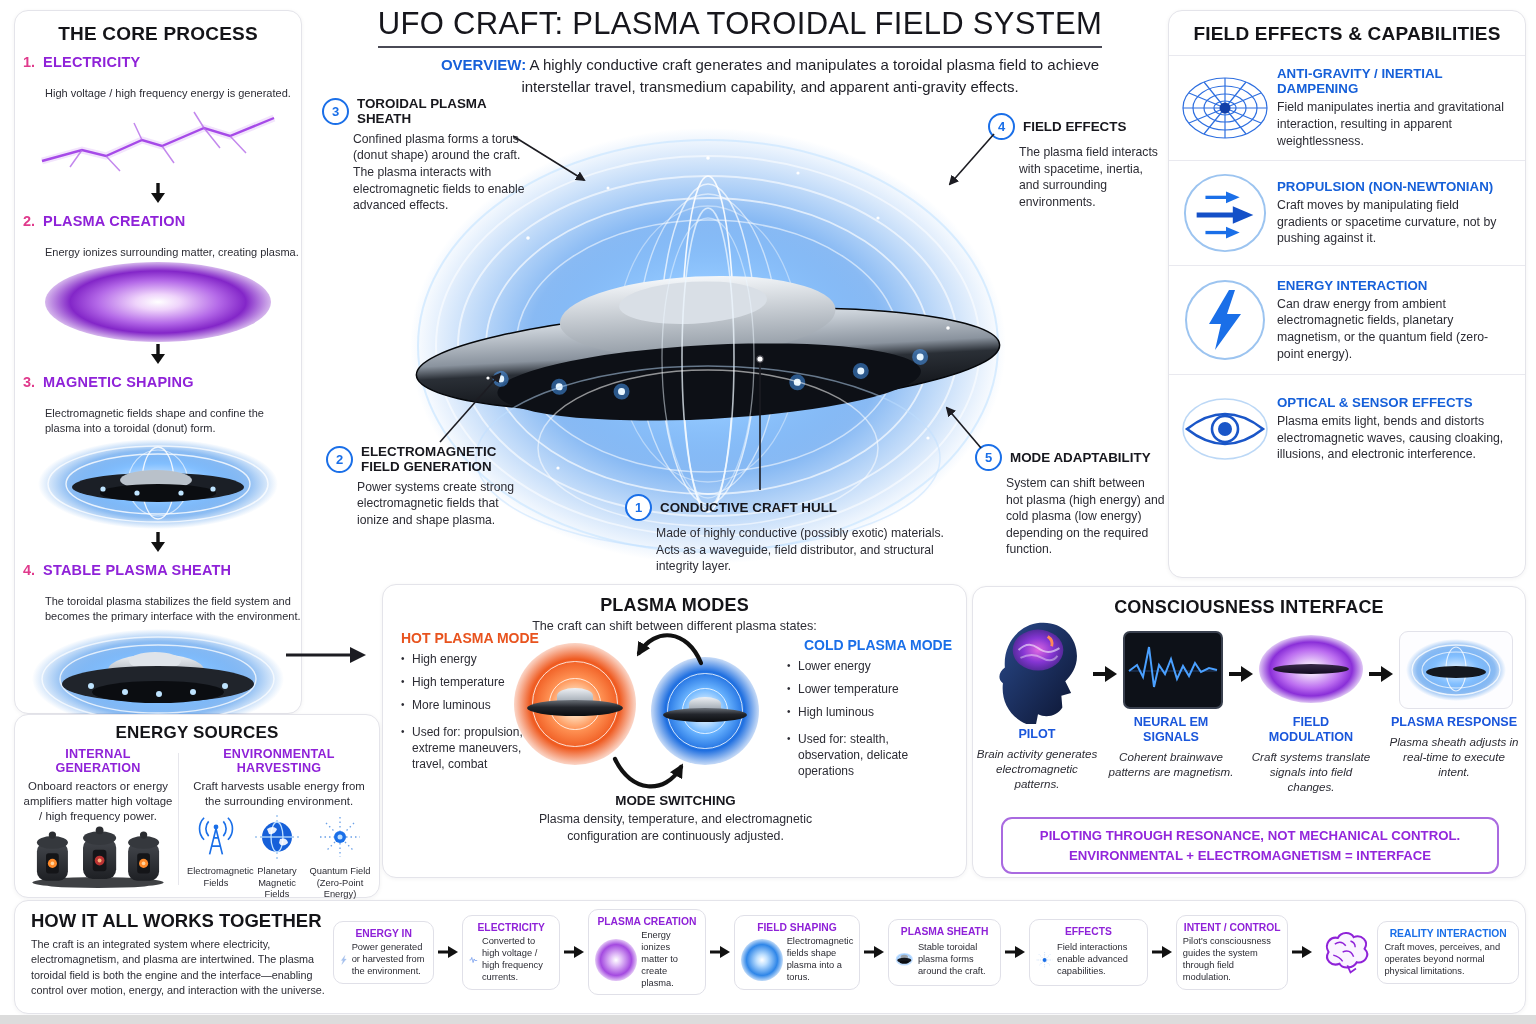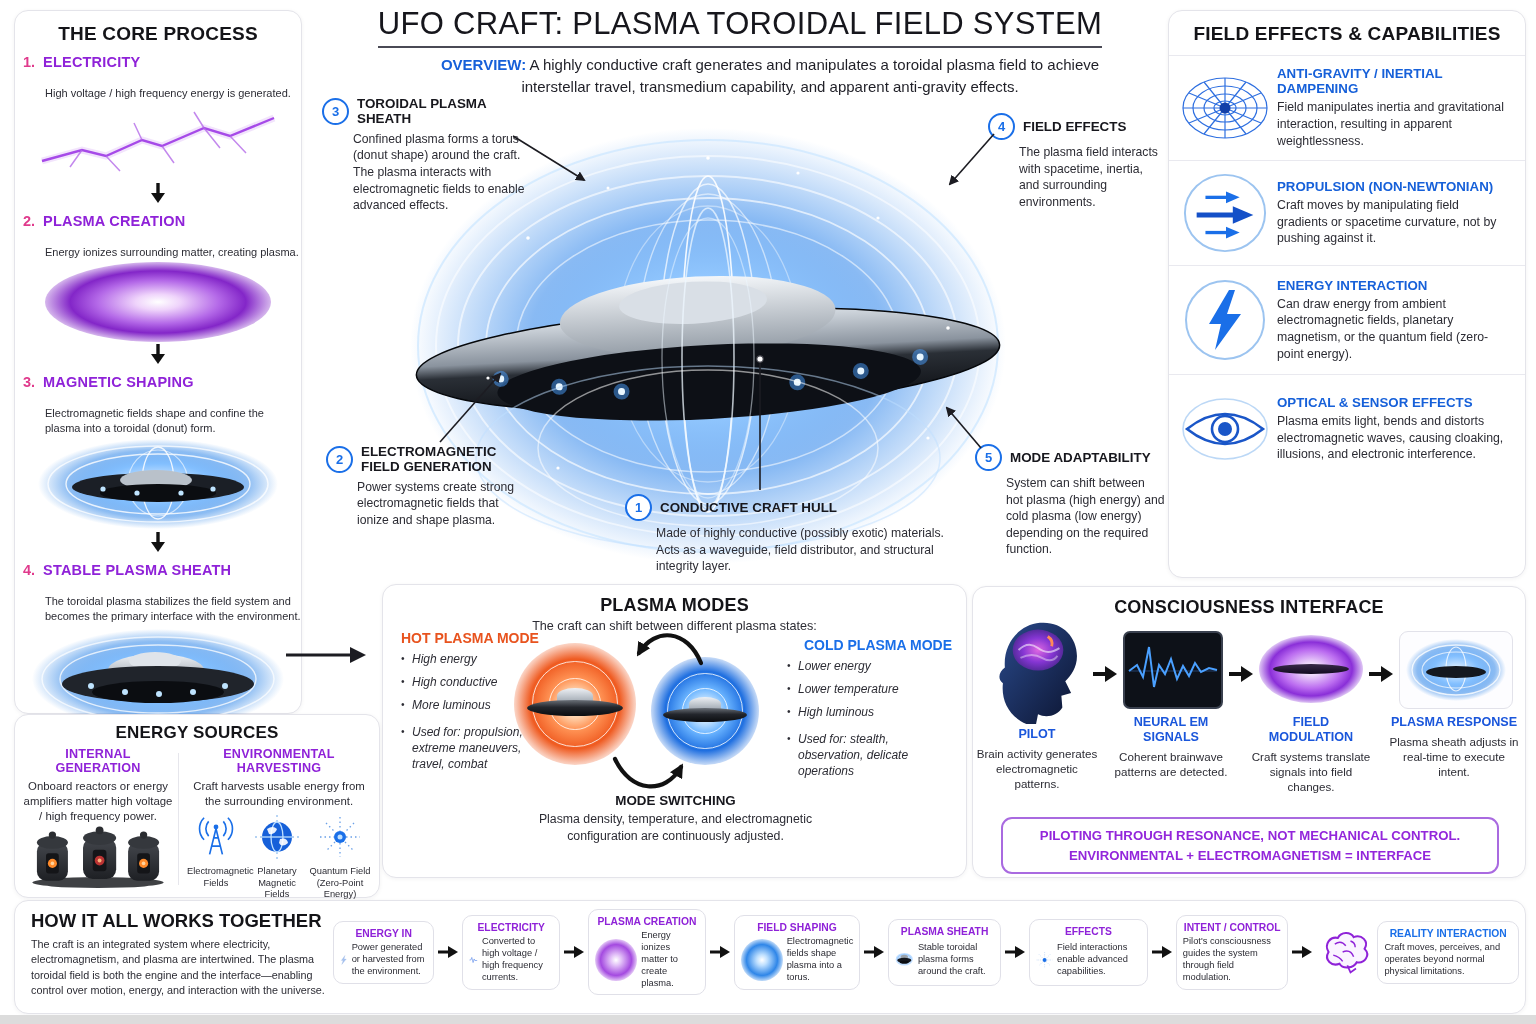--- a/index.html
+++ b/index.html
@@ -32,35 +32,35 @@
   .callout{position:absolute;z-index:5;}
   .co-head{display:flex;gap:8px;align-items:center;}
   .co-title{font-size:13.4px;font-weight:800;color:#17171d;line-height:1.15;}
   .co-desc{margin-top:4px;padding-left:31px;font-size:12.2px;line-height:1.36;color:#2c2c34;}
   
   .fe-row{display:flex;align-items:center;border-top:1px solid #e9e9ef;padding:8px 14px 8px 4px;}
   .fe-icon{flex:0 0 104px;display:flex;justify-content:center;align-items:center;}
   .fe-title{color:#1660d9;font-weight:800;font-size:13.3px;margin-bottom:3px;}
   
   .pm-bullets{list-style:none;margin:6px 0 0;padding:0;font-size:12px;line-height:1.32;color:#2c2c34;}
-  .pm-bullets li{margin-bottom:7px;padding-left:11px;position:relative;font-style:italic;}
+  .pm-bullets li{margin-bottom:7px;padding-left:11px;position:relative;}
   .pm-bullets li:before{content:"\2022";position:absolute;left:0;top:0;font-size:10px;color:#2c2c34;}
   .pm-bullets li.gap{margin-top:12px;}
   .orb{position:absolute;border-radius:50%;}
   .orb.hot{background:radial-gradient(circle,#fff 0%,#ffe2c2 12%,#ff9355 30%,#ef5a20 52%,rgba(239,90,32,.35) 68%,rgba(239,90,32,0) 78%);}
   .orb.cold{background:radial-gradient(circle,#fff 0%,#d6ecff 12%,#6ab4ff 30%,#1f6fe0 52%,rgba(31,111,224,.35) 68%,rgba(31,111,224,0) 78%);}
   .orb .ring1,.orb .ring2{position:absolute;border-radius:50%;border:1.5px solid rgba(255,255,255,.8);}
   .orb .ring1{inset:15%;} .orb .ring2{inset:29%;}
   .orb .saucer{position:absolute;left:11%;top:47%;width:78%;height:13%;border-radius:50%;
       background:linear-gradient(180deg,#6a7078 0%,#23262c 45%,#0b0d10 100%);}
   .orb .dome{position:absolute;left:35%;top:37%;width:30%;height:13%;border-radius:50% 50% 4px 4px;
       background:linear-gradient(#eef1f5,#97a0aa);}
   
   .ci-label{color:#1a56db;font-weight:800;font-size:12.6px;text-align:center;line-height:1.2;}
-  .ci-desc{font-size:11.6px;text-align:center;line-height:1.3;color:#2c2c34;margin-top:4px;}
+  .ci-desc{font-size:11.6px;text-align:center;line-height:1.3;color:#2c2c34;margin-top:4px;font-style:italic;}
   .banner{position:absolute;border:2px solid #a96ae0;border-radius:11px;text-align:center;
           color:#9326db;font-weight:800;font-size:13.2px;line-height:1.5;padding-top:7px;}
   .screen{position:absolute;background:#0d1118;border:2px solid #39404e;border-radius:7px;}
   .fm-orb{position:absolute;border-radius:50%;
       background:radial-gradient(ellipse,#fff 0%,#ecd4fa 14%,#bb6cf0 40%,#8a2fd8 56%,rgba(138,47,216,.3) 70%,rgba(138,47,216,0) 80%);}
   .fm-core{position:absolute;left:13%;top:43%;width:74%;height:15%;border-radius:50%;
       background:linear-gradient(#3a2a4a,#120a20);}
   .pr-box{position:absolute;border:1px solid #e2e2ea;border-radius:9px;background:#fdfdff;
           display:flex;align-items:center;justify-content:center;}
   
@@ -398,21 +398,21 @@
   </div>
 
   <div class="panel" style="left:382px;top:584px;width:583px;height:292px">
     <div class="pt" style="margin-top:10px;font-size:18px">PLASMA MODES</div>
     <div class="body" style="text-align:center;margin-top:2px;font-size:12.6px">The craft can shift between different plasma states:</div>
 
     <div class="abs" style="left:18px;top:45px;width:152px">
       <div style="color:#e8531e;font-weight:800;font-size:14px">HOT PLASMA MODE</div>
       <ul class="pm-bullets">
         <li>High energy</li>
-        <li>High conductive</li>
+        <li>High temperature</li>
         <li>More luminous</li>
         <li class="gap">Used for: propulsion, extreme maneuvers, travel, combat</li>
       </ul>
     </div>
 
     <div class="abs" style="left:404px;top:52px;width:165px">
       <div style="color:#1a6fe8;font-weight:800;font-size:14px;text-align:right">COLD PLASMA MODE</div>
       <ul class="pm-bullets">
         <li>Lower energy</li>
         <li>Lower temperature</li>
@@ -524,21 +524,21 @@
         <ellipse cx="52" cy="35" rx="30" ry="6" fill="#14181f"></ellipse>
       </svg>
     </div>
 
     <div class="abs" style="left:2px;top:140px;width:124px">
       <div class="ci-label">PILOT</div>
       <div class="ci-desc">Brain activity generates electromagnetic patterns.</div>
     </div>
     <div class="abs" style="left:134px;top:128px;width:128px">
       <div class="ci-label">NEURAL EM SIGNALS</div>
-      <div class="ci-desc">Coherent brainwave patterns are detected.</div>
+      <div class="ci-desc">Coherent brainwave patterns are magnetism.</div>
     </div>
     <div class="abs" style="left:276px;top:128px;width:124px">
       <div class="ci-label">FIELD MODULATION</div>
       <div class="ci-desc">Craft systems translate signals into field changes.</div>
     </div>
     <div class="abs" style="left:416px;top:128px;width:130px">
       <div class="ci-label">PLASMA RESPONSE</div>
       <div class="ci-desc">Plasma sheath adjusts in real-time to execute intent.</div>
     </div>
 

